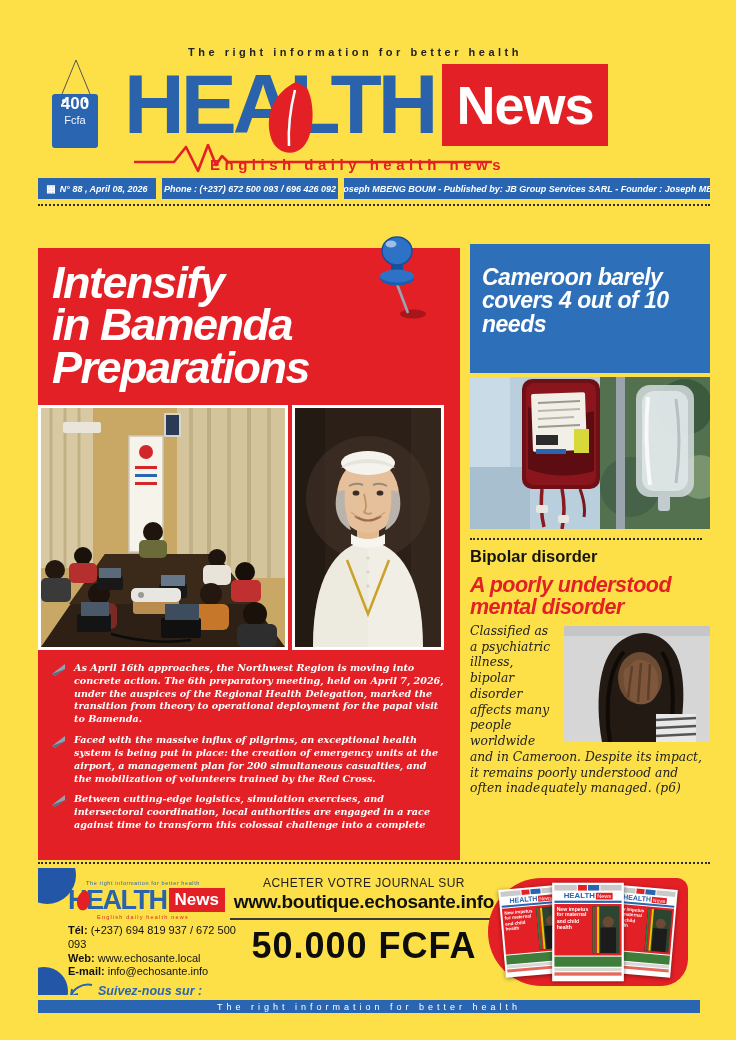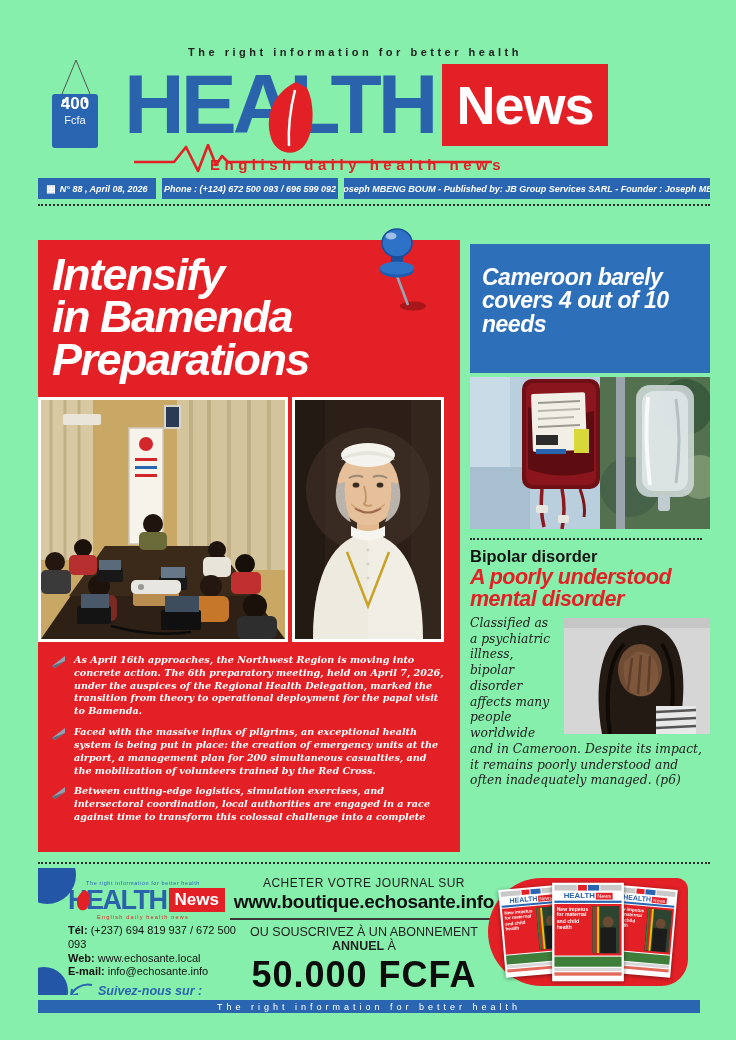--- a/index.html
+++ b/index.html
@@ -1,16 +1,16 @@
 <!DOCTYPE html>
 <html><head>
 <meta charset="utf-8">
 <style>
   html,body{margin:0;padding:0;background:#ffffff;}
-  .page{position:relative;width:736px;height:1040px;background:#86efac;overflow:hidden;
+  .page{position:relative;width:736px;height:1040px;background:#fde047;overflow:hidden;
         font-family:"Liberation Sans",sans-serif;color:#1c1c1c;}
   
   .top-tagline{position:absolute;top:46px;left:0;right:26px;text-align:center;
     font-size:11px;font-weight:bold;letter-spacing:3.5px;color:#222;}
   
   .masthead{position:absolute;top:60px;left:38px;width:672px;height:118px;}
   .tag-strings{position:absolute;left:14px;top:-2px;}
   .price-tag{position:absolute;left:14px;top:34px;width:46px;height:54px;background:#2a65b2;
     border-radius:3px;color:#fff;text-align:center;box-sizing:border-box;}
   .price-tag .amt{font-size:17px;font-weight:bold;display:block;}
@@ -33,21 +33,21 @@
   .seg1{width:118px;gap:4px;}
   .seg2{width:176px;}
   .seg3{flex:1;}
   .cal-icon{font-style:normal;font-size:10px;line-height:10px;}
   .dotted{position:absolute;left:38px;right:26px;border-top:2px dotted #2b2b2b;height:0;}
   .d1{top:204px;} .d2{top:862px;}
   
   .kicker{position:absolute;top:208px;left:38px;width:422px;height:34px;background:#fff;
     color:#e32025;font-family:"DejaVu Serif",serif;font-style:italic;font-weight:600;
     font-size:25px;padding-left:6px;box-sizing:border-box;}
-  .lead-red{position:absolute;top:240px;left:38px;width:422px;height:612px;background:#e32025;}
+  .lead-red{position:absolute;top:248px;left:38px;width:422px;height:612px;background:#e32025;}
   .headline{padding:14px 10px 0 14px;color:#fff;font-weight:bold;font-style:italic;
     font-size:45px;line-height:.94;letter-spacing:-1.5px;}
   .pushpin{position:absolute;left:328px;top:-14px;z-index:5;}
   .photo-row{display:flex;gap:4px;margin-top:16px;height:245px;}
   .photo{border:3px solid #fff;box-sizing:border-box;overflow:hidden;}
   .photo.meeting{width:250px;height:245px;margin-left:0;}
   .photo.pope{width:152px;height:245px;}
   .photo svg{display:block;}
   .bullets{list-style:none;margin:0;padding:12px 14px 0 14px;overflow:hidden;height:168px;}
   .bullets li{display:flex;margin-bottom:8px;color:#fff;
@@ -59,21 +59,21 @@
   .blue-box{background:#2e6fba;color:#fff;box-sizing:border-box;}
   .transf{padding:11px 12px;height:129px;}
   .t-kicker{font-size:16.5px;font-weight:bold;}
   .t-headline{margin-top:11px;font-size:23px;font-weight:bold;font-style:italic;
     line-height:1.02;letter-spacing:-0.5px;}
   .blood-photo{margin-top:4px;width:240px;height:152px;overflow:hidden;}
   .caption-box{margin-top:6px;padding:11px 12px;font-family:"DejaVu Serif",serif;
     font-style:italic;font-weight:bold;font-size:15.5px;line-height:1.22;}
   .dotted-sm{margin-top:9px;border-top:2px dotted #2b2b2b;width:232px;}
   .b-kicker{margin-top:7px;font-size:16.5px;font-weight:bold;color:#141414;}
-  .b-headline{margin-top:1px;color:#e32025;font-size:21.5px;font-weight:bold;font-style:italic;
+  .b-headline{margin-top:9px;color:#e32025;font-size:21.5px;font-weight:bold;font-style:italic;
     line-height:1.0;letter-spacing:-0.5px;}
   .b-body{margin-top:6px;font-family:"DejaVu Serif",serif;font-style:italic;
     font-size:12.3px;line-height:1.28;color:#222;}
   .b-photo{float:right;width:146px;height:116px;margin:2px 0 4px 8px;overflow:hidden;}
   
   .footer{position:absolute;top:868px;left:38px;width:672px;height:127px;overflow:hidden;}
   .fc{position:absolute;background:#2456a8;border-radius:50%;}
   .fc-tl{left:-20px;top:-22px;width:58px;height:58px;}
   .fc-bl{left:-18px;bottom:-20px;width:48px;height:48px;}
   .f-left{position:absolute;left:30px;top:12px;width:168px;text-align:left;}
@@ -149,21 +149,21 @@
       <polyline points="0,18 40,18 52,3 64,27 74,1 82,21 88,12 94,18 358,18" fill="none" stroke="#e32025" stroke-width="2.6" stroke-linejoin="round"></polyline>
     </svg>
     <div class="logo-sub">English daily health news</div>
   </header>
 
   <div class="infobar">
     <div class="seg seg1">
       <span class="cal-icon">▦</span>
       <span>N° 88 , April 08, 2026</span>
     </div>
-    <div class="seg seg2">Phone : (+124) 672 500 093 / 696 599 092</div>
+    <div class="seg seg2">Phone : (+237) 672 500 093 / 696 426 092</div>
     <div class="seg seg3">Publisher: Joseph MBENG BOUM - Published by: JB Group Services SARL - Founder : Joseph MBENG BOUM</div>
   </div>
 
   <div class="dotted d1"></div>
 
 
   <section class="lead-red">
     <div class="headline">
       <div>Intensify</div>
       <div>in Bamenda</div>
@@ -387,21 +387,20 @@
         </svg>
         <span class="follow-label">Suivez-nous sur :</span>
       </div>
 
     </div>
 
     <div class="f-center">
       <div class="buy-label">ACHETER VOTRE JOURNAL SUR</div>
       <div class="buy-url">www.boutique.echosante.info</div>
       <hr class="f-hr">
-      <div class="sub-line"><span>OU SOUSCRIVEZ À UN ABONNEMENT </span><b>ANNUEL</b><span> À</span></div>
       <div class="sub-price">50.000 FCFA</div>
 
     </div>
 
     <div class="f-right">
       <div class="mini side-l">
         <div class="mn-top">
             <div style="flex:1;background:#c9c9c9"></div>
             <div style="width:8px;background:#e32025"></div>
             <div style="width:10px;background:#2a65b2"></div>

